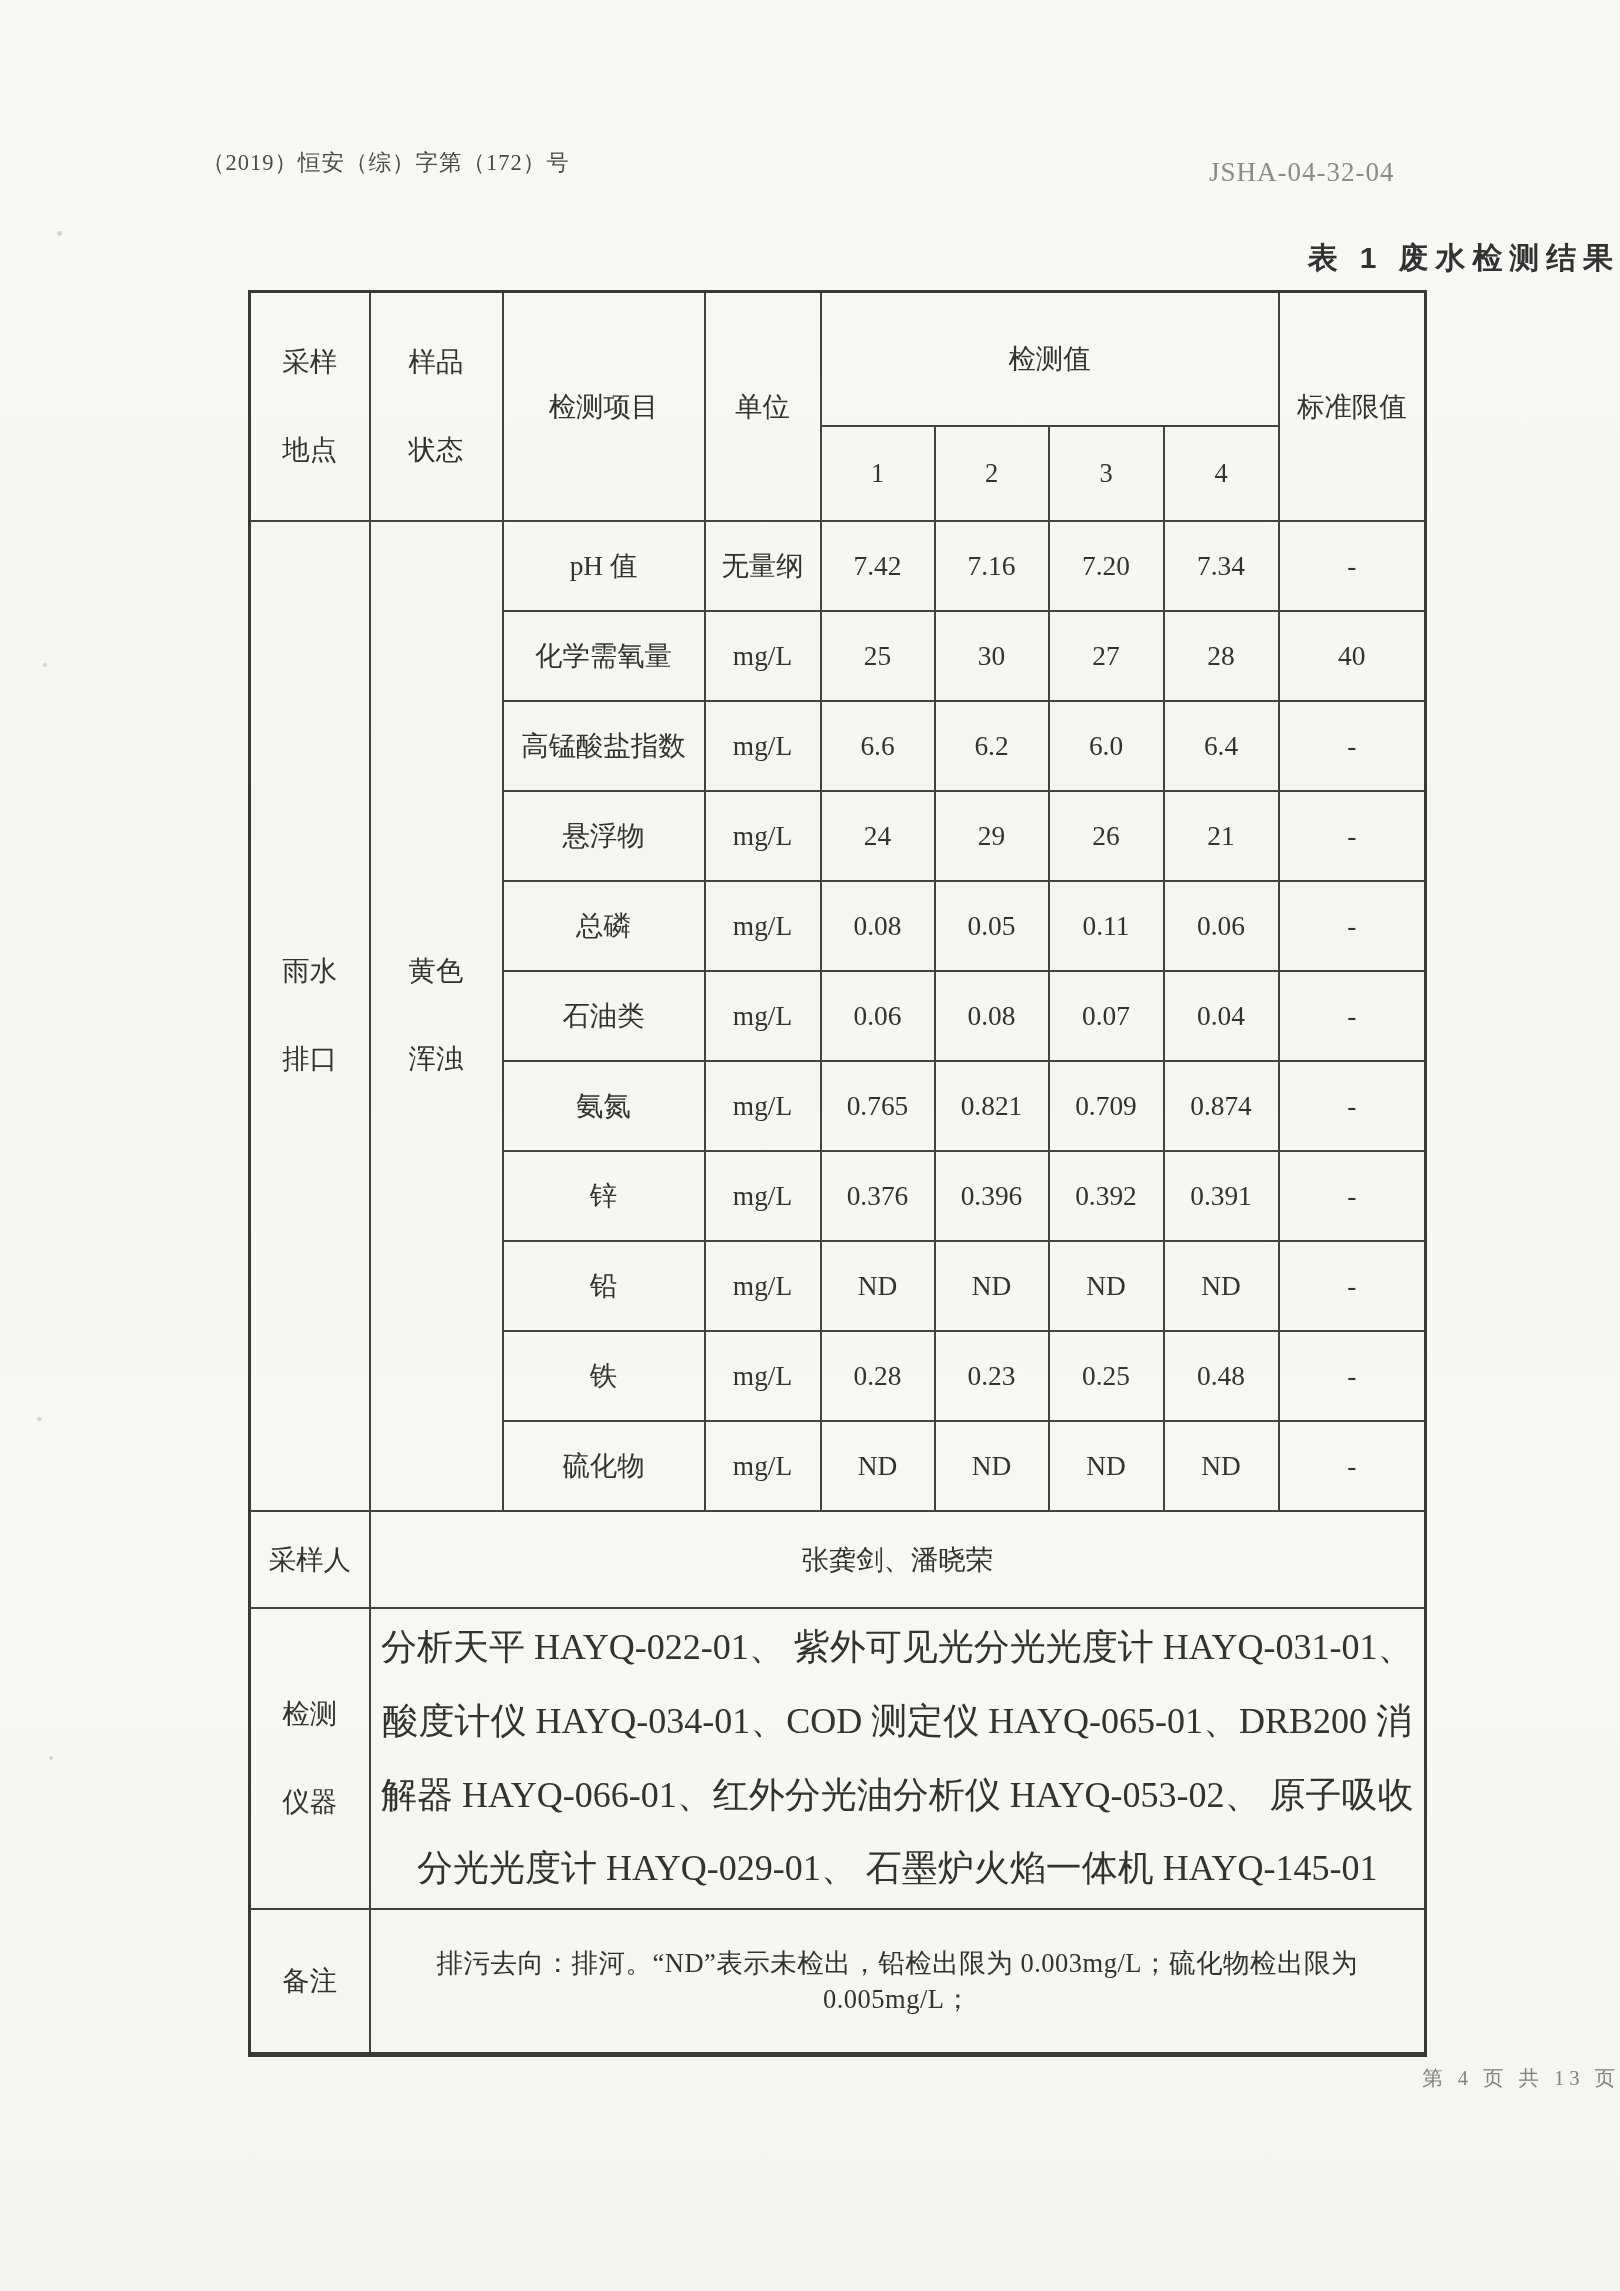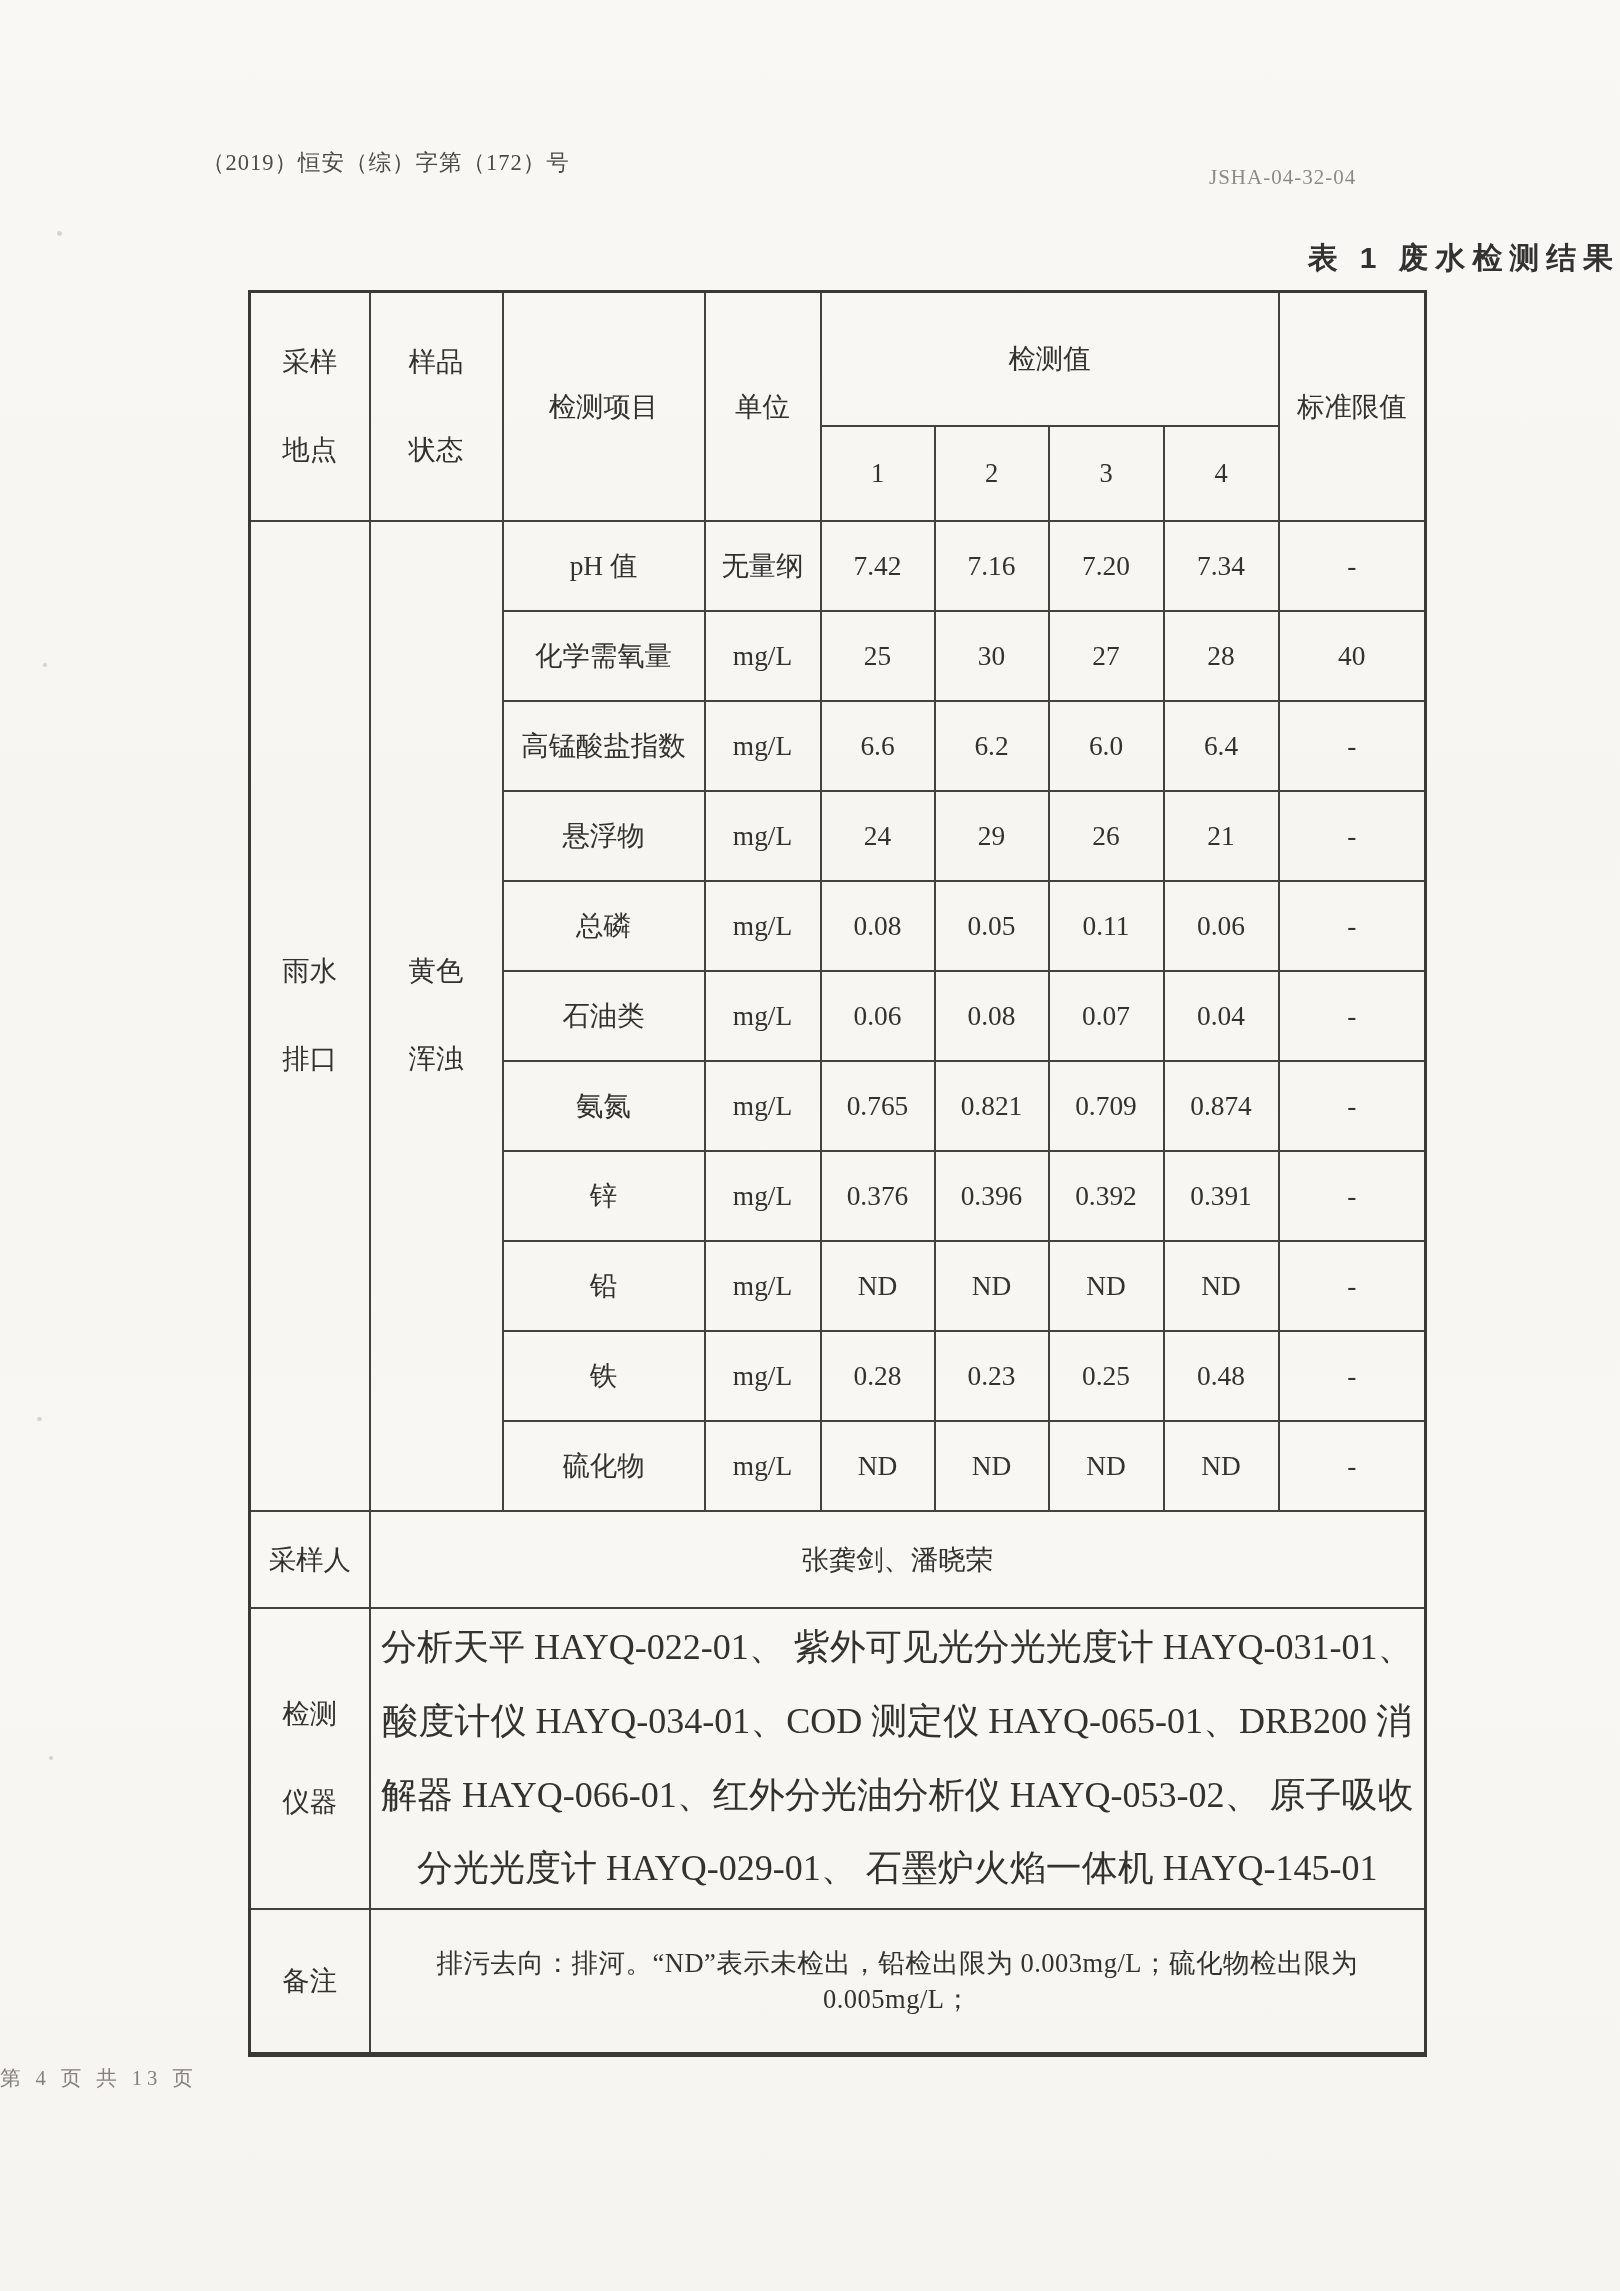--- a/index.html
+++ b/index.html
@@ -26,23 +26,23 @@
   .doc-number {
     position: absolute;
     top: 147px;
     left: 202px;
     font-size: 22.5px;
     letter-spacing: 1px;
     color: #4d4b48;
   }
   .doc-code {
     position: absolute;
-    top: 165px;
+    top: 157px;
     left: 1209px;
-    font-size: 21px;
+    font-size: 27px;
     letter-spacing: 1px;
     color: #8d8b88;
   }
   .table-title {
     position: absolute;
     top: 238px;
     left: 0;
     width: 100%;
     text-align: right;
     font-family: "Liberation Sans", "DejaVu Sans", sans-serif;
@@ -93,21 +93,21 @@
     padding-left: 25.5px;
     padding-right: 15.7px;
     font-size: 26.5px;
     letter-spacing: 0.5px;
   }
   .page-footer {
     position: absolute;
     top: 2064px;
     left: 0;
     width: 100%;
-    text-align: left;
+    text-align: right;
     font-size: 20.6px;
     letter-spacing: 4.9px;
     color: #84817c;
   }
 </style>
 </head>
 <body>
 
 <div class="page">
 

